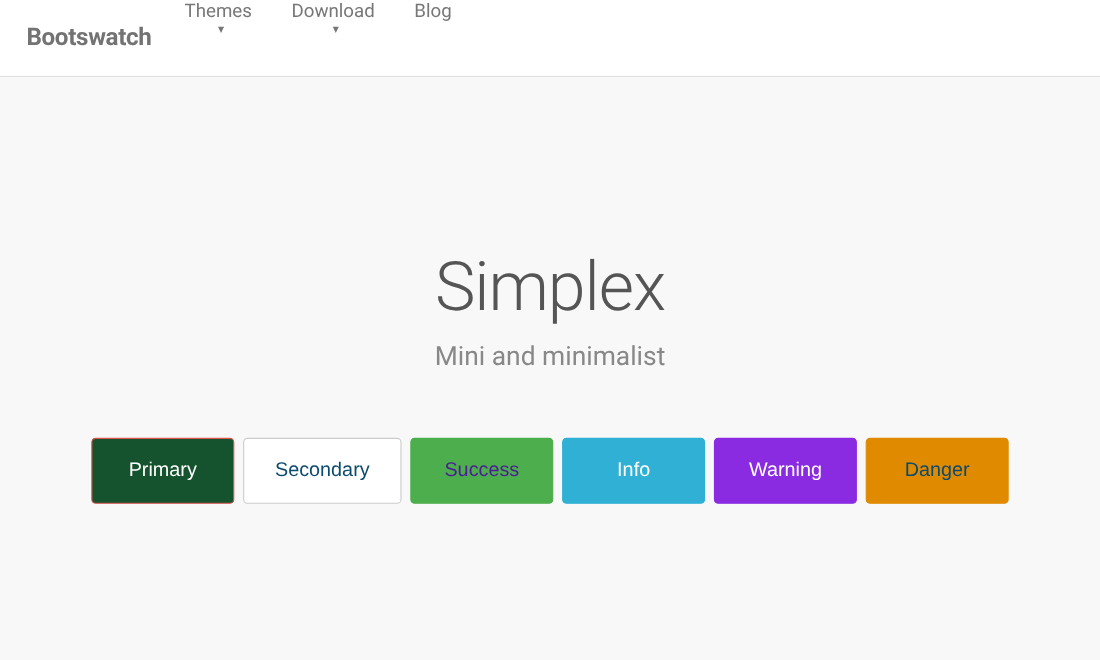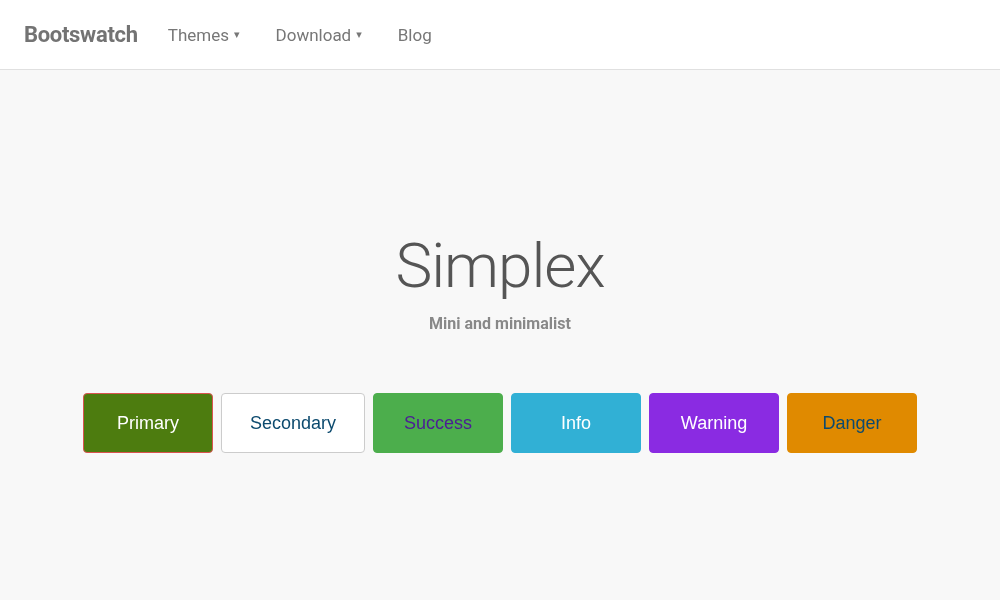--- a/index.html
+++ b/index.html
@@ -37,20 +37,21 @@
 
     .nav-item {
       display: flex;
       align-items: center;
       padding: 0 14px;
       height: 70px;
       font-size: 17px;
       color: #777;
       cursor: pointer;
       text-decoration: none;
+      flex-direction: column;
     }
 
     .nav-item .caret {
       display: inline-block;
       margin-left: 5px;
       font-size: 11px;
     }
 
     
     .main-content {
@@ -65,24 +66,24 @@
 
     .theme-title {
       font-size: 62px;
       font-weight: 300;
       color: #555;
       letter-spacing: -1px;
       margin-bottom: 12px;
     }
 
     .theme-subtitle {
-      font-size: 16px;
+      font-size: 24px;
       color: #888;
       margin-bottom: 60px;
-      font-weight: 700;
+      font-weight: 400;
     }
 
     
     .buttons-row {
       display: flex;
       flex-direction: row;
       gap: 8px;
       align-items: center;
     }
 
@@ -95,21 +96,21 @@
       font-weight: 400;
       border-radius: 4px;
       border: 1px solid transparent;
       cursor: pointer;
       text-align: center;
       min-width: 130px;
       height: 60px;
     }
 
     .btn-primary {
-      background-color: #4d7c0f;
+      background-color: #14532d;
       border-color: #d9534f;
       color: #fff;
     }
 
     .btn-secondary {
       background-color: #fff;
       border-color: #ccc;
       color: #0c4a6e;
     }
 

